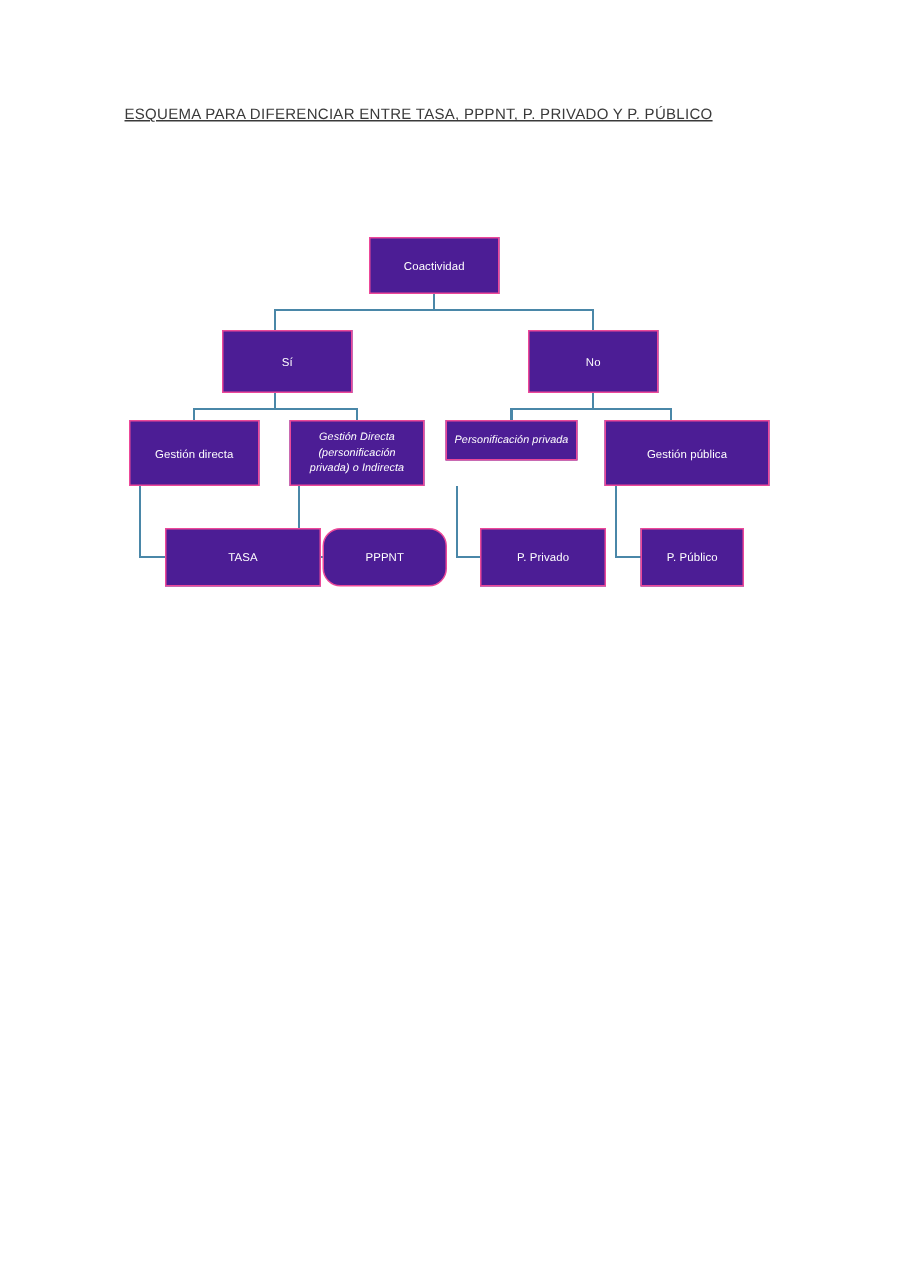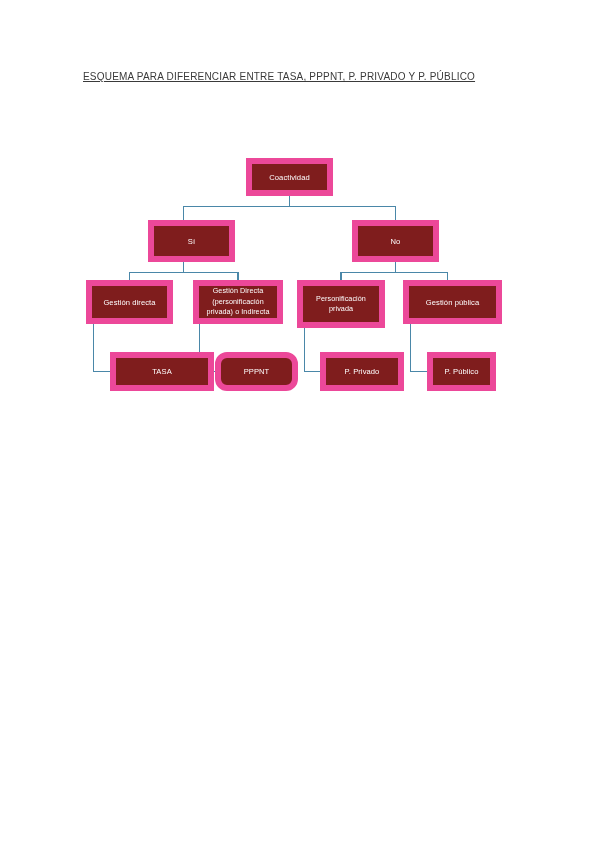--- a/index.html
+++ b/index.html
@@ -42,34 +42,35 @@
     position: absolute;
     left: 0;
     top: 0;
     width: 599px;
     height: 848px;
     pointer-events: none;
   }
   .node {
     position: absolute;
     box-sizing: border-box;
-    background: #7f1d1d;
-    border: 6px solid #ec4899;
+    background: #4c1d95;
+    border: 1px solid #ec4899;
     color: #ffffff;
     display: flex;
     align-items: center;
     justify-content: center;
     text-align: center;
     font-size: 7.6px;
     line-height: 1.45;
     padding: 2px 4px;
     letter-spacing: 0.01em;
   }
   .node.n-small {
     font-size: 7.2px;
+    font-style: italic;
   }
   .node-label {
     display: block;
     width: 100%;
     white-space: pre-line;
   }
 </style>
 </head>
 <body>
 
@@ -112,25 +113,25 @@
     </div>
 
     <div class="node" style="left:86px; top:280px; width:87px; height:44px;">
       <span class="node-label">Gestión directa</span>
     </div>
 
     <div class="node n-small" style="left:193px; top:280px; width:90px; height:44px;">
       <span class="node-label">Gestión Directa (personificación privada) o Indirecta</span>
     </div>
 
-    <div class="node n-small" style="left:297px; top:280px; width:88px; height:48px;">
+    <div class="node n-small" style="left:297px; top:280px; width:88px; height:27px;">
       <span class="node-label">Personificación privada</span>
     </div>
 
-    <div class="node" style="left:403px; top:280px; width:99px; height:44px;">
+    <div class="node" style="left:403px; top:280px; width:110px; height:44px;">
       <span class="node-label">Gestión pública</span>
     </div>
 
     <div class="node" style="left:110px; top:352px; width:104px; height:39px;">
       <span class="node-label">TASA</span>
     </div>
 
     <div class="node" style="left:215px; top:352px; width:83px; height:39px;border-radius:12px;">
       <span class="node-label">PPPNT</span>
     </div>

